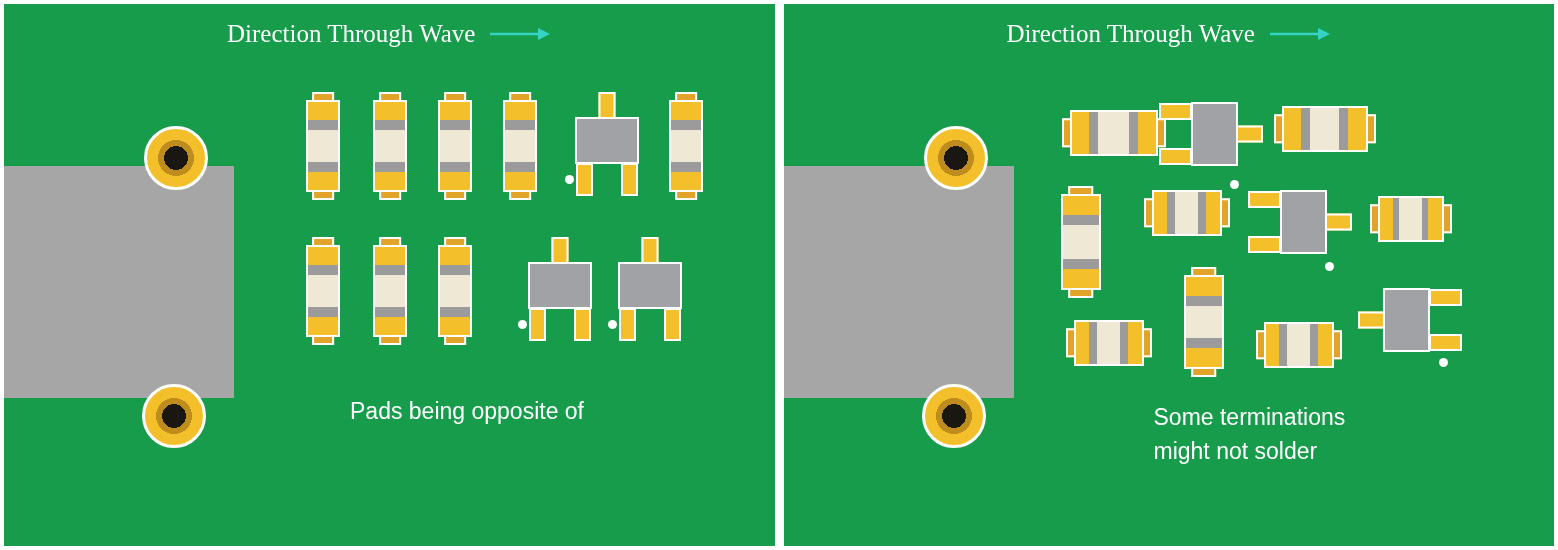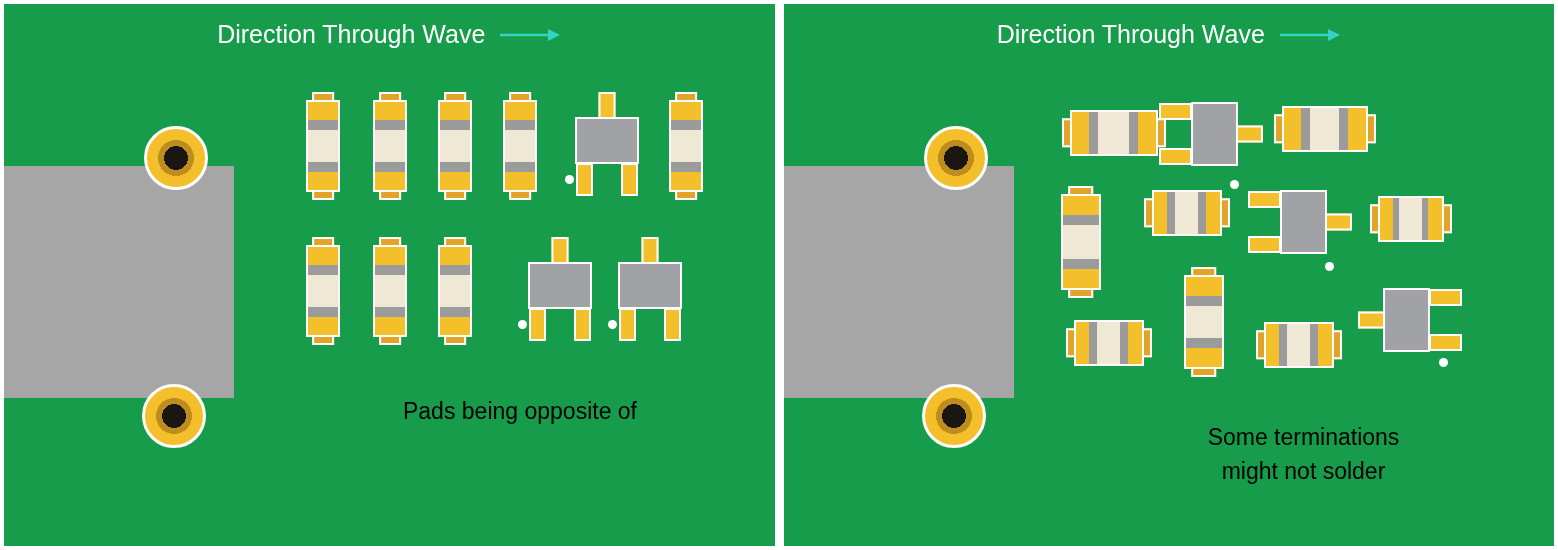--- a/index.html
+++ b/index.html
@@ -1,21 +1,21 @@
 <!DOCTYPE html>
 <html style="--green: #169C4A; --gold: #F3BF2B; --goldd: #E2A428; --cream: #EFE8D5; --term: #9B9B9B; --sot: #A0A2A5; --conn: #A6A6A6; --cyan: #35D2C6;"><head>
 <meta charset="utf-8">
 <style>
   * { margin:0; padding:0; box-sizing:border-box; }
   html,body { width:1558px; height:550px; background:#fff; font-family:"Liberation Sans", sans-serif; }
   .figure { display:flex; width:1558px; height:550px; background:#fff; padding:4px; gap:9px; }
   .panel { position:relative; flex:1 1 0; background:var(--green,#169C4A); overflow:hidden; }
 
   .title { position:absolute; top:16px; left:0; right:0; display:flex; justify-content:center;
-           align-items:center; gap:14px; color:#fff; font-size:25px; font-weight:400; }
+           align-items:center; gap:14px; color:#fff; font-size:25px; font-weight:400;font-family:Liberation Serif, serif; }
 
   .connector { position:absolute; left:0; top:162px; width:230px; height:232px; background:var(--conn,#A6A6A6); z-index:1; }
   .th-pad { position:absolute; width:64px; height:64px; border-radius:50%; border:3px solid #fff; z-index:2;
             background:radial-gradient(circle, #1a1713 0 12px, #bf8d1e 12px 18px, var(--gold,#F3BF2B) 18px); }
   .pad-top { left:140px; top:122px; }
   .pad-bottom { left:138px; top:380px; }
 
   .components { position:absolute; inset:0; z-index:3; }
 
   .chip { position:absolute; }
@@ -34,23 +34,23 @@
   .sot { position:absolute; width:76px; height:104px; }
   .sot .lead { position:absolute; width:17px; height:33px; background:var(--gold,#F3BF2B); border:2px solid #fff; }
   .sot .lead.t  { left:50%; transform:translateX(-50%); top:0; }
   .sot .lead.bl { left:7px; bottom:0; }
   .sot .lead.br { right:7px; bottom:0; }
   .sot .sbody { position:absolute; left:6px; right:6px; top:25px; height:47px;
                 background:var(--sot,#A0A2A5); border:2px solid #fff; }
 
   .wdot { position:absolute; width:9px; height:9px; background:#fff; border-radius:50%; }
 
-  .caption { position:absolute; color:#000000; font-size:23px; line-height:34px; text-align:center; }
+  .caption { position:absolute; color:#ffffff; font-size:23px; line-height:34px; }
   .caption-left  { left:346px; top:390px; width:340px; }
-  .caption-right { left:370px; top:416px; width:300px; }
+  .caption-right { left:370px; top:396px; width:300px; }
 </style>
 </head>
 <body>
 
 <div class="figure">
 
   <section class="panel">
     <div class="title">
       <span>Direction Through Wave</span>
       <svg width="62" height="16" viewBox="0 0 62 16">

